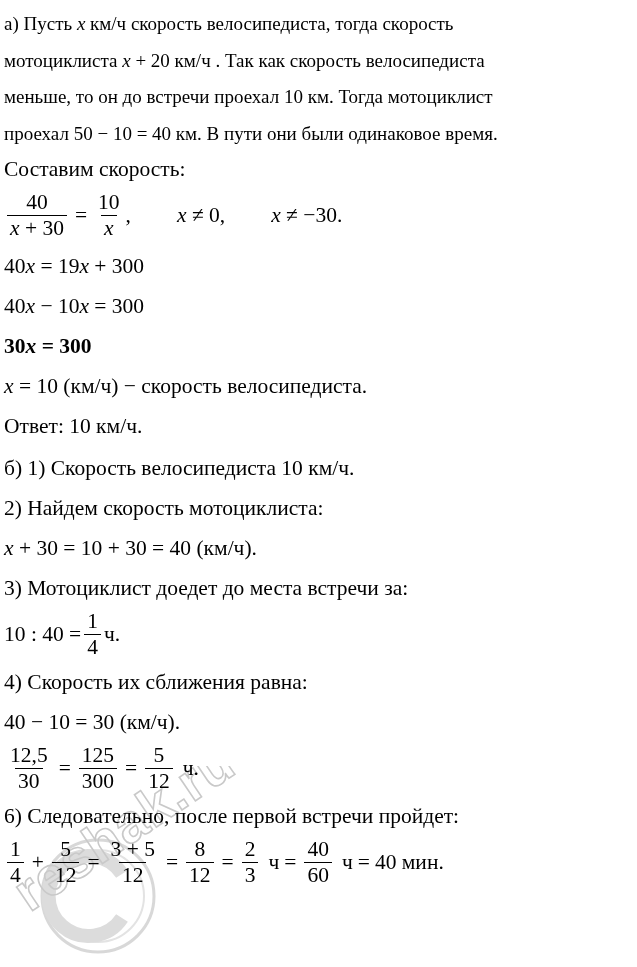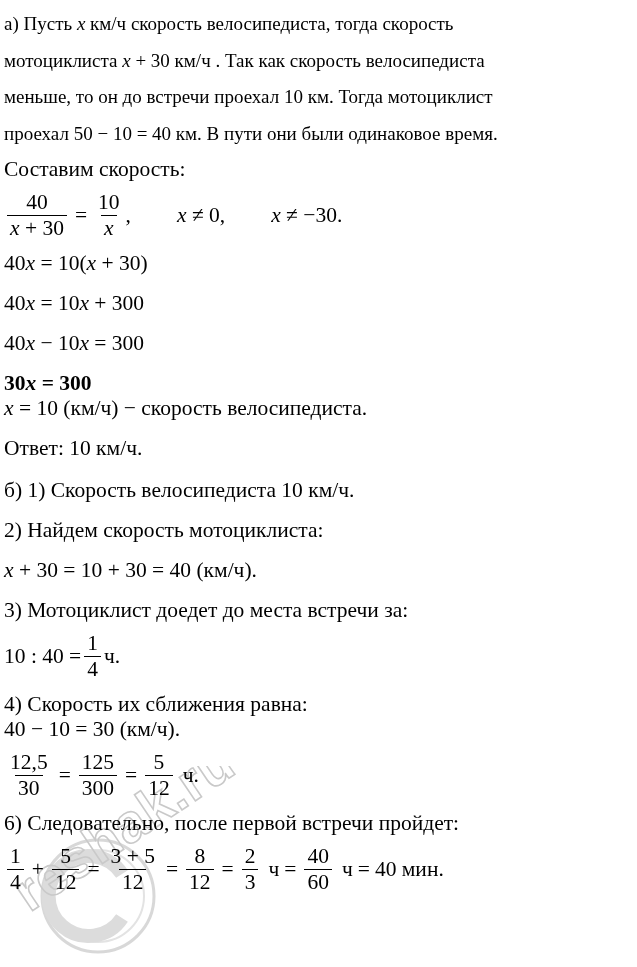--- a/index.html
+++ b/index.html
@@ -107,21 +107,21 @@
         <text x="22" y="138" font-family="&quot;Liberation Sans&quot;, sans-serif" font-size="54" font-weight="bold" fill="none" stroke="#c9c9c9" stroke-width="1.6" letter-spacing="1">reshak.ru</text>
       </g>
     </svg>
   </div>
 
   <div class="para" style="margin-top:6px;">
     <div class="pline">
       <span>а) Пусть </span><i>x</i><span>  км/ч  скорость велосипедиста, тогда скорость</span>
     </div>
     <div class="pline">
-      <span>мотоциклиста </span><i>x</i><span> + 30  км/ч . Так как скорость велосипедиста</span>
+      <span>мотоциклиста </span><i>x</i><span> + 20  км/ч . Так как скорость велосипедиста</span>
     </div>
     <div class="pline">меньше, то он до встречи проехал 10 км. Тогда мотоциклист</div>
     <div class="pline">проехал 50 − 10 = 40 км. В пути они были одинаковое время.</div>
   </div>
 
   <div class="txtline" style="margin-top:5px;">Составим скорость:</div>
 
   <div class="eqline" style="margin-top:9px;">
     <span class="frac">
       <span class="num">40</span>
@@ -132,37 +132,34 @@
       <span class="num">10</span>
       <span class="den"><i>x</i></span>
     </span>
     <span>,</span>
     <span class="sp-xl"></span>
     <span><i>x</i><span> ≠ 0,</span></span>
     <span class="sp-xl"></span>
     <span><i>x</i><span> ≠ −30.</span></span>
   </div>
 
-  <div class="txtline" style="margin-top:12px;">
-    <span>40</span><i>x</i><span> = 10(</span><i>x</i><span> + 30)</span>
-  </div>
-
-  <div class="txtline" style="margin-top:15px;">
-    <span>40</span><i>x</i><span> = 10</span><i>x</i><span> + 300</span>
+
+  <div class="txtline" style="margin-top:15px;">
+    <span>40</span><i>x</i><span> = 19</span><i>x</i><span> + 300</span>
   </div>
 
   <div class="txtline" style="margin-top:15px;">
     <span>40</span><i>x</i><span> − 10</span><i>x</i><span> = 300</span>
   </div>
 
   <div class="txtline" style="margin-top:15px;font-weight:bold;">
     <span>30</span><i>x</i><span> = 300</span>
   </div>
 
-  <div class="txtline" style="">
+  <div class="txtline" style="margin-top:15px;">
     <i>x</i><span> = 10 (км/ч) − скорость велосипедиста.</span>
   </div>
 
   <div class="txtline" style="margin-top:15px;">Ответ: 10  км/ч.</div>
 
   <div class="txtline" style="margin-top:17px;">б) 1) Скорость велосипедиста 10  км/ч.</div>
 
   <div class="txtline" style="margin-top:15px;">2) Найдем скорость мотоциклиста:</div>
 
   <div class="txtline" style="margin-top:15px;">
@@ -175,21 +172,21 @@
     <span>10 : 40 = </span>
     <span class="frac">
       <span class="num">1</span>
       <span class="den">4</span>
     </span>
     <span>ч.</span>
   </div>
 
   <div class="txtline" style="margin-top:12px;">4) Скорость их сближения равна:</div>
 
-  <div class="txtline" style="">40 − 10 = 30 (км/ч).</div>
+  <div class="txtline" style="margin-top:15px;">40 − 10 = 30 (км/ч).</div>
 
 
   <div class="eqline" style="margin-top:9px;">
     <span class="frac">
       <span class="num">12,5</span>
       <span class="den">30</span>
     </span>
     <span class="op">=</span>
     <span class="frac">
       <span class="num">125</span>

